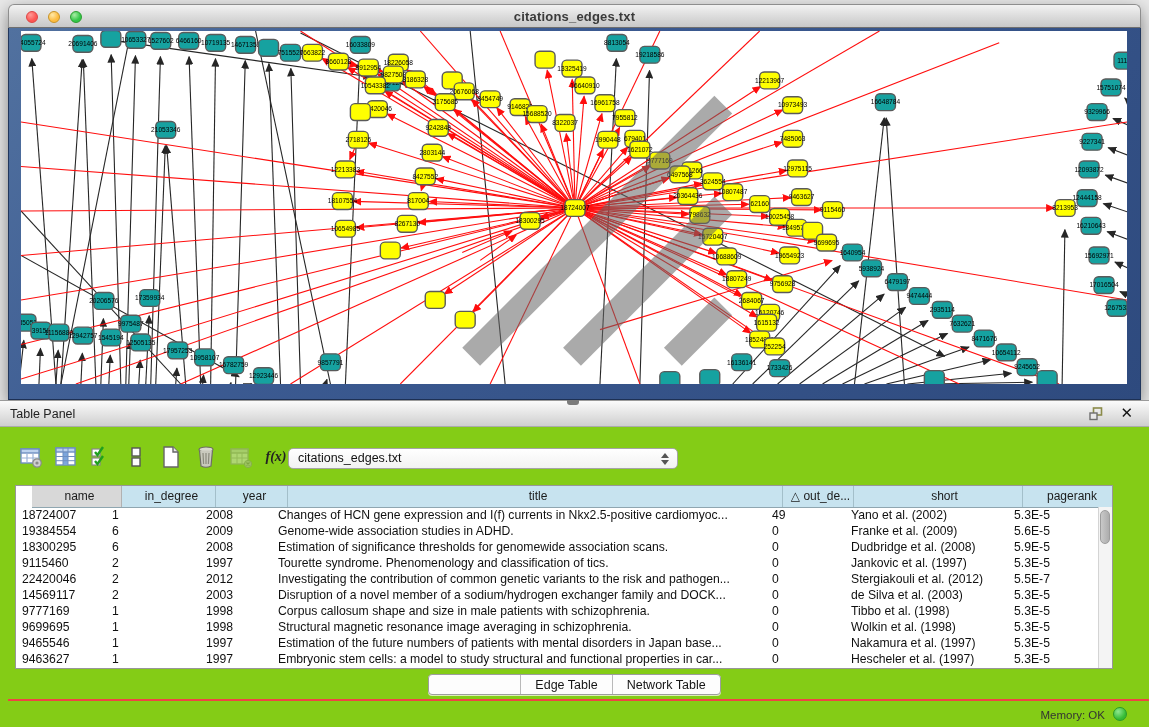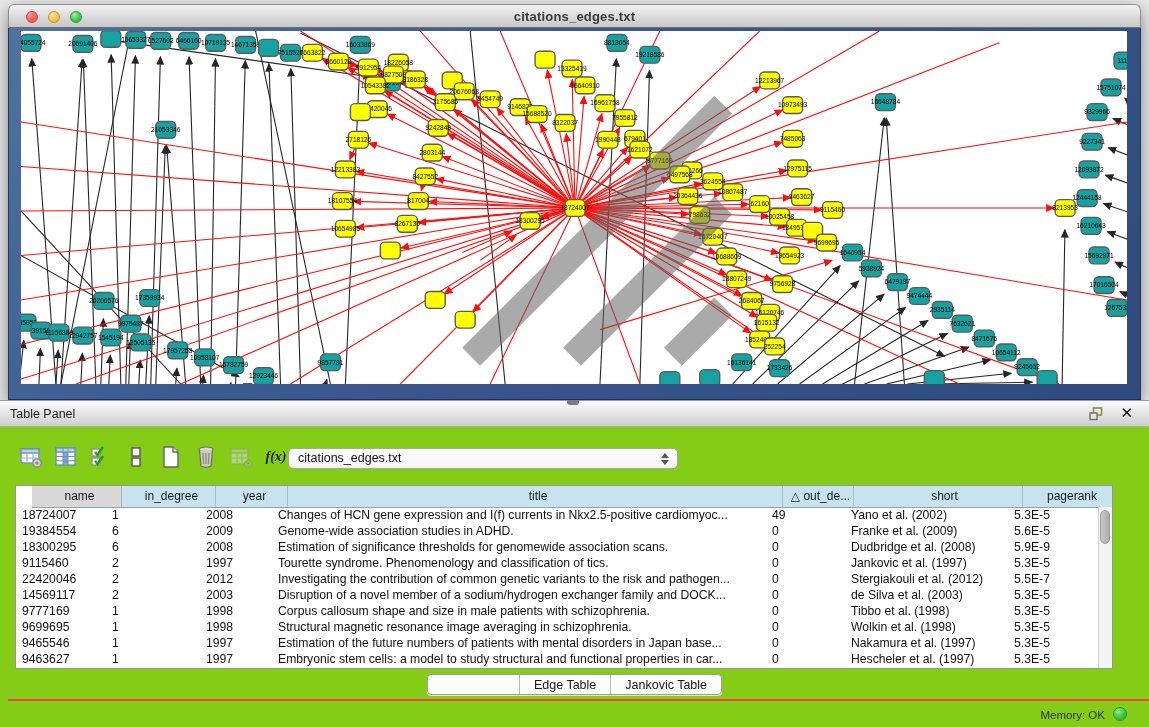--- a/index.html
+++ b/index.html
@@ -882,21 +882,21 @@
           <div class="g-cell c5">Franke et al. (2009)</div>
           <div class="g-cell c6">5.6E-5</div>
         </div>
         <div class="g-row">
           <div class="g-cell c0">18300295</div>
           <div class="g-cell c1">6</div>
           <div class="g-cell c2">2008</div>
           <div class="g-cell c3">Estimation of significance thresholds for genomewide association scans.</div>
           <div class="g-cell c4">0</div>
           <div class="g-cell c5">Dudbridge et al. (2008)</div>
-          <div class="g-cell c6">5.9E-9</div>
+          <div class="g-cell c6">5.9E-5</div>
         </div>
         <div class="g-row">
           <div class="g-cell c0">9115460</div>
           <div class="g-cell c1">2</div>
           <div class="g-cell c2">1997</div>
           <div class="g-cell c3">Tourette syndrome. Phenomenology and classification of tics.</div>
           <div class="g-cell c4">0</div>
           <div class="g-cell c5">Jankovic et al. (1997)</div>
           <div class="g-cell c6">5.3E-5</div>
         </div>
@@ -957,21 +957,21 @@
       </div>
     <div class="vscroll">
       <div class="vthumb"></div>
     </div>
   </div>
 
   <div class="tab-bar">
     <div class="seg">
       <button class="active">Node Table</button>
       <button>Edge Table</button>
-      <button>Jankovic Table</button>
+      <button>Network Table</button>
     </div>
   </div>
 
   <div class="status-bar">
     <span class="mem-label">Memory: OK</span>
     <span class="mem-dot"></span>
   </div>
 </div>
 
 </body></html>

